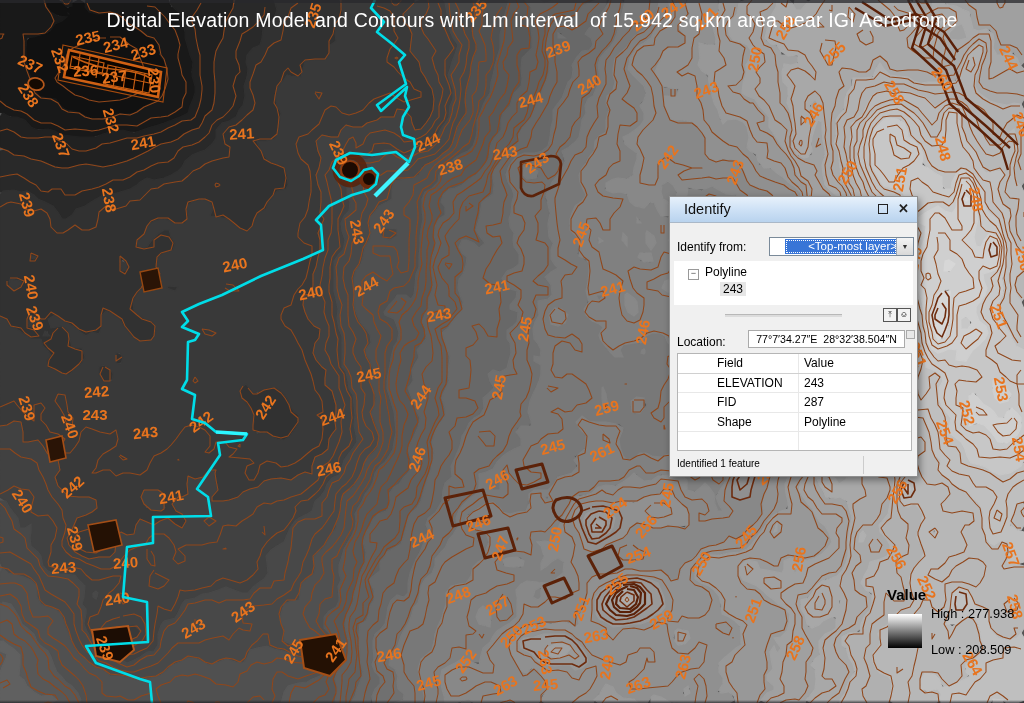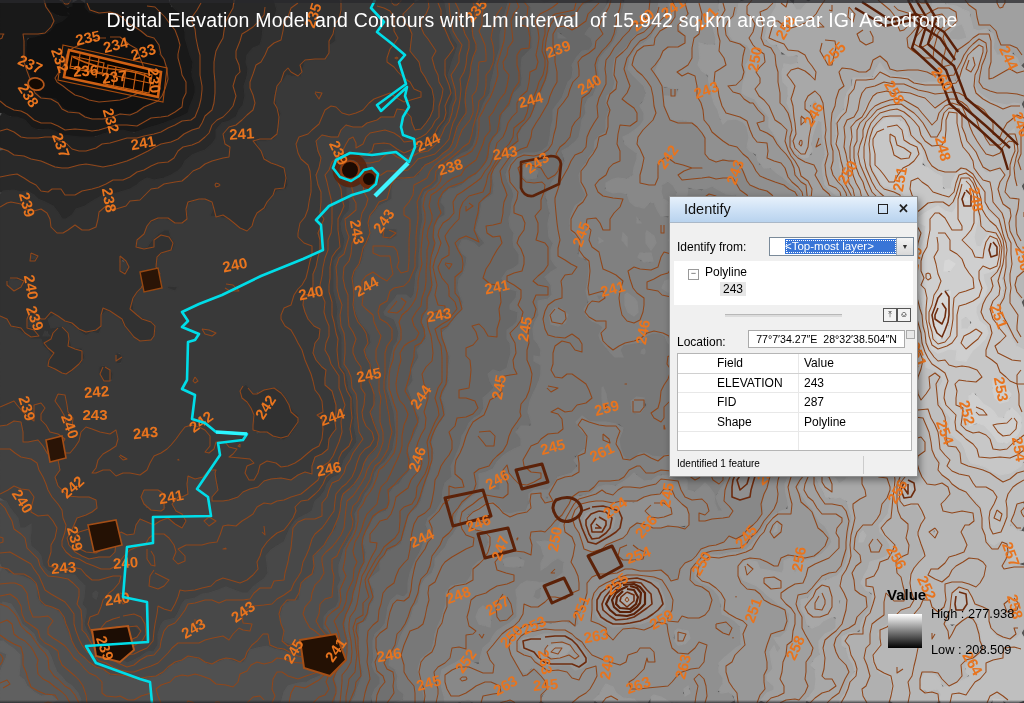--- a/index.html
+++ b/index.html
@@ -9,21 +9,21 @@
 #dlg{position:absolute;left:669px;top:196px;width:247px;height:279px;background:#f0f0f0;border:1px solid #8f8f8f;box-shadow:2px 3px 7px rgba(0,0,0,.4);}
 #dlg-title{height:25px;background:linear-gradient(#e7f1fb,#cfe2f6 48%,#b9d3ee);border-bottom:1px solid #aab8c8;position:relative;font-size:14.5px;color:#101010;}
 #dlg-title>span:first-child{position:absolute;left:14px;top:4px;}
 #dlg-btns{position:absolute;right:8px;top:6px;display:flex;align-items:center;gap:10px;color:#222;}
 #maxbox{width:8px;height:8px;border:1.5px solid #222;display:inline-block;}
 #closex{font-size:13px;font-weight:bold;line-height:12px;}
 #dlg-body{position:relative;height:187px;}
 #idfrom{position:absolute;left:7px;top:17px;font-size:12px;color:#000;}
 #combo{position:absolute;left:99px;top:14px;width:145px;height:19px;background:#fff;border:1px solid #7a8a99;box-sizing:border-box;}
 #combo-white{position:absolute;left:0;top:0;width:15px;height:100%;background:#fff;}
-#combo-sel{position:absolute;left:15px;top:1px;right:16px;bottom:1px;background:#3875d7;color:#fff;font-size:11.5px;text-align:left;line-height:15px;outline:1px dotted #fff;outline-offset:-2px;}
+#combo-sel{position:absolute;left:15px;top:1px;right:16px;bottom:1px;background:#3875d7;color:#fff;font-size:11.5px;text-align:right;line-height:15px;outline:1px dotted #fff;outline-offset:-2px;}
 #combo-btn{position:absolute;right:0;top:0;width:16px;height:100%;background:linear-gradient(#f4f4f4,#d8d8d8);border-left:1px solid #9aa7b5;font-size:7px;color:#333;text-align:center;line-height:17px;}
 #tree{position:absolute;left:4px;top:38px;right:4px;height:44px;background:#fff;font-size:12px;color:#000;}
 #tr1{padding-top:4px;padding-left:14px;}
 .pmbox{display:inline-block;width:9px;height:9px;border:1px solid #999;line-height:7px;font-size:9px;text-align:center;margin-right:6px;color:#444;background:#fff;}
 #tr2{padding-top:2px;padding-left:46px;}
 .trtxt2{background:#e6e6e6;padding:0 3px;}
 #split{position:absolute;left:0;top:82px;width:100%;height:22px;}
 #splitline{position:absolute;left:55px;right:75px;top:9px;height:2px;background:#dcdcdc;border-top:1px solid #b8b8b8;}
 #spbtn1,#spbtn2{position:absolute;top:3px;width:12px;height:12px;border:1px solid #555;background:#f2f2f2;font-size:8px;line-height:11px;text-align:center;color:#111;}
 #spbtn1{right:20px;}

